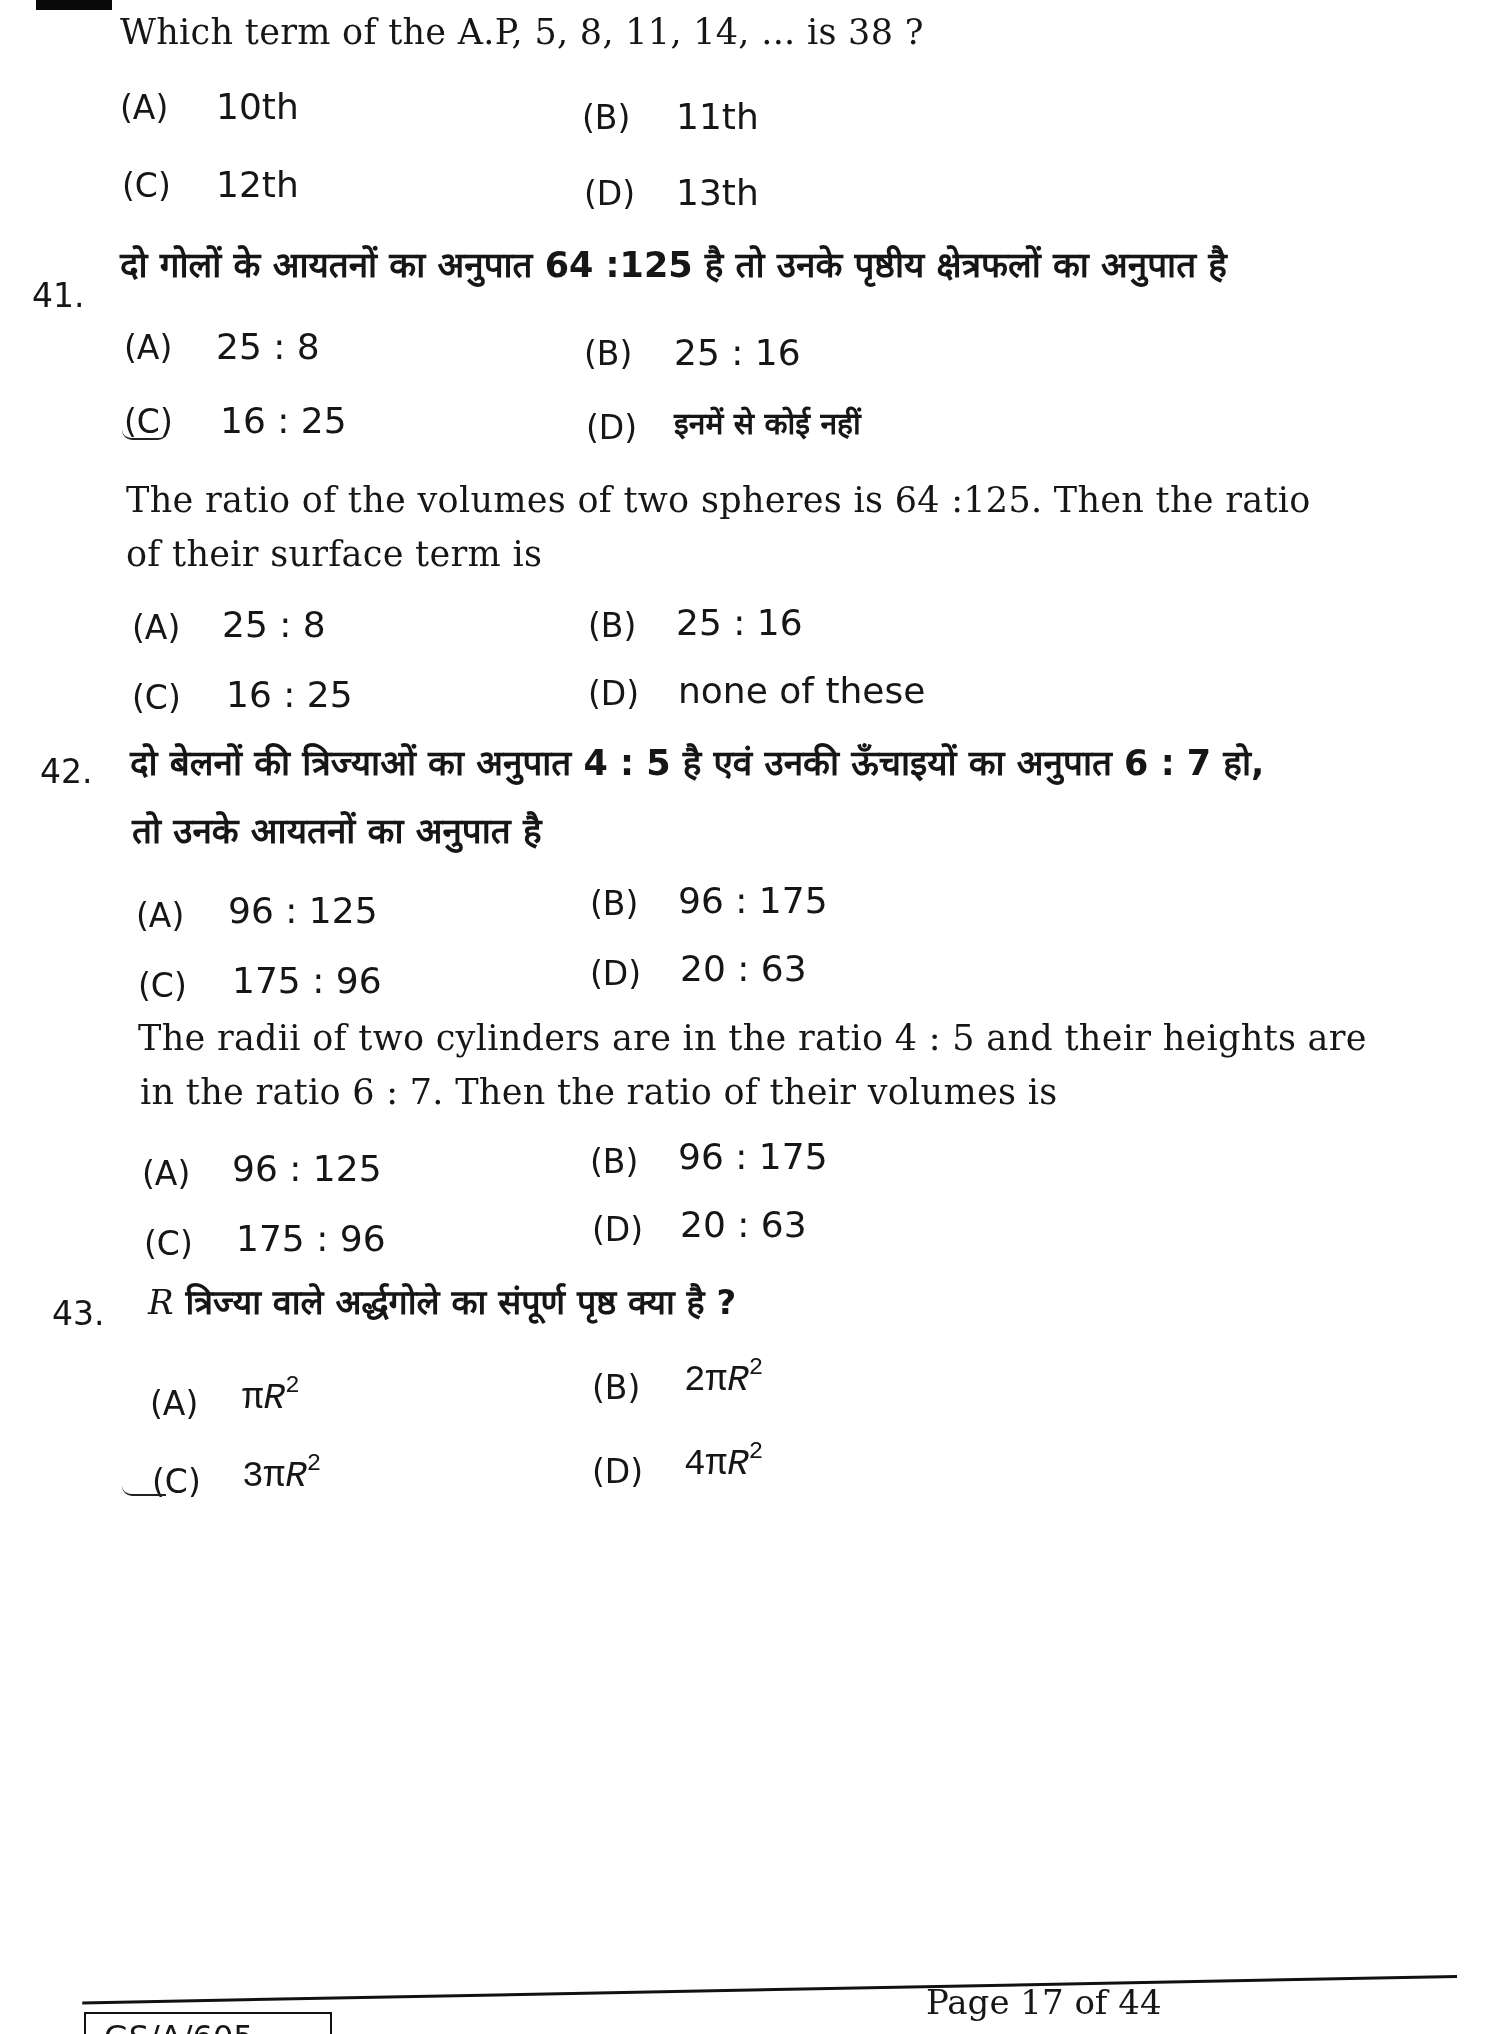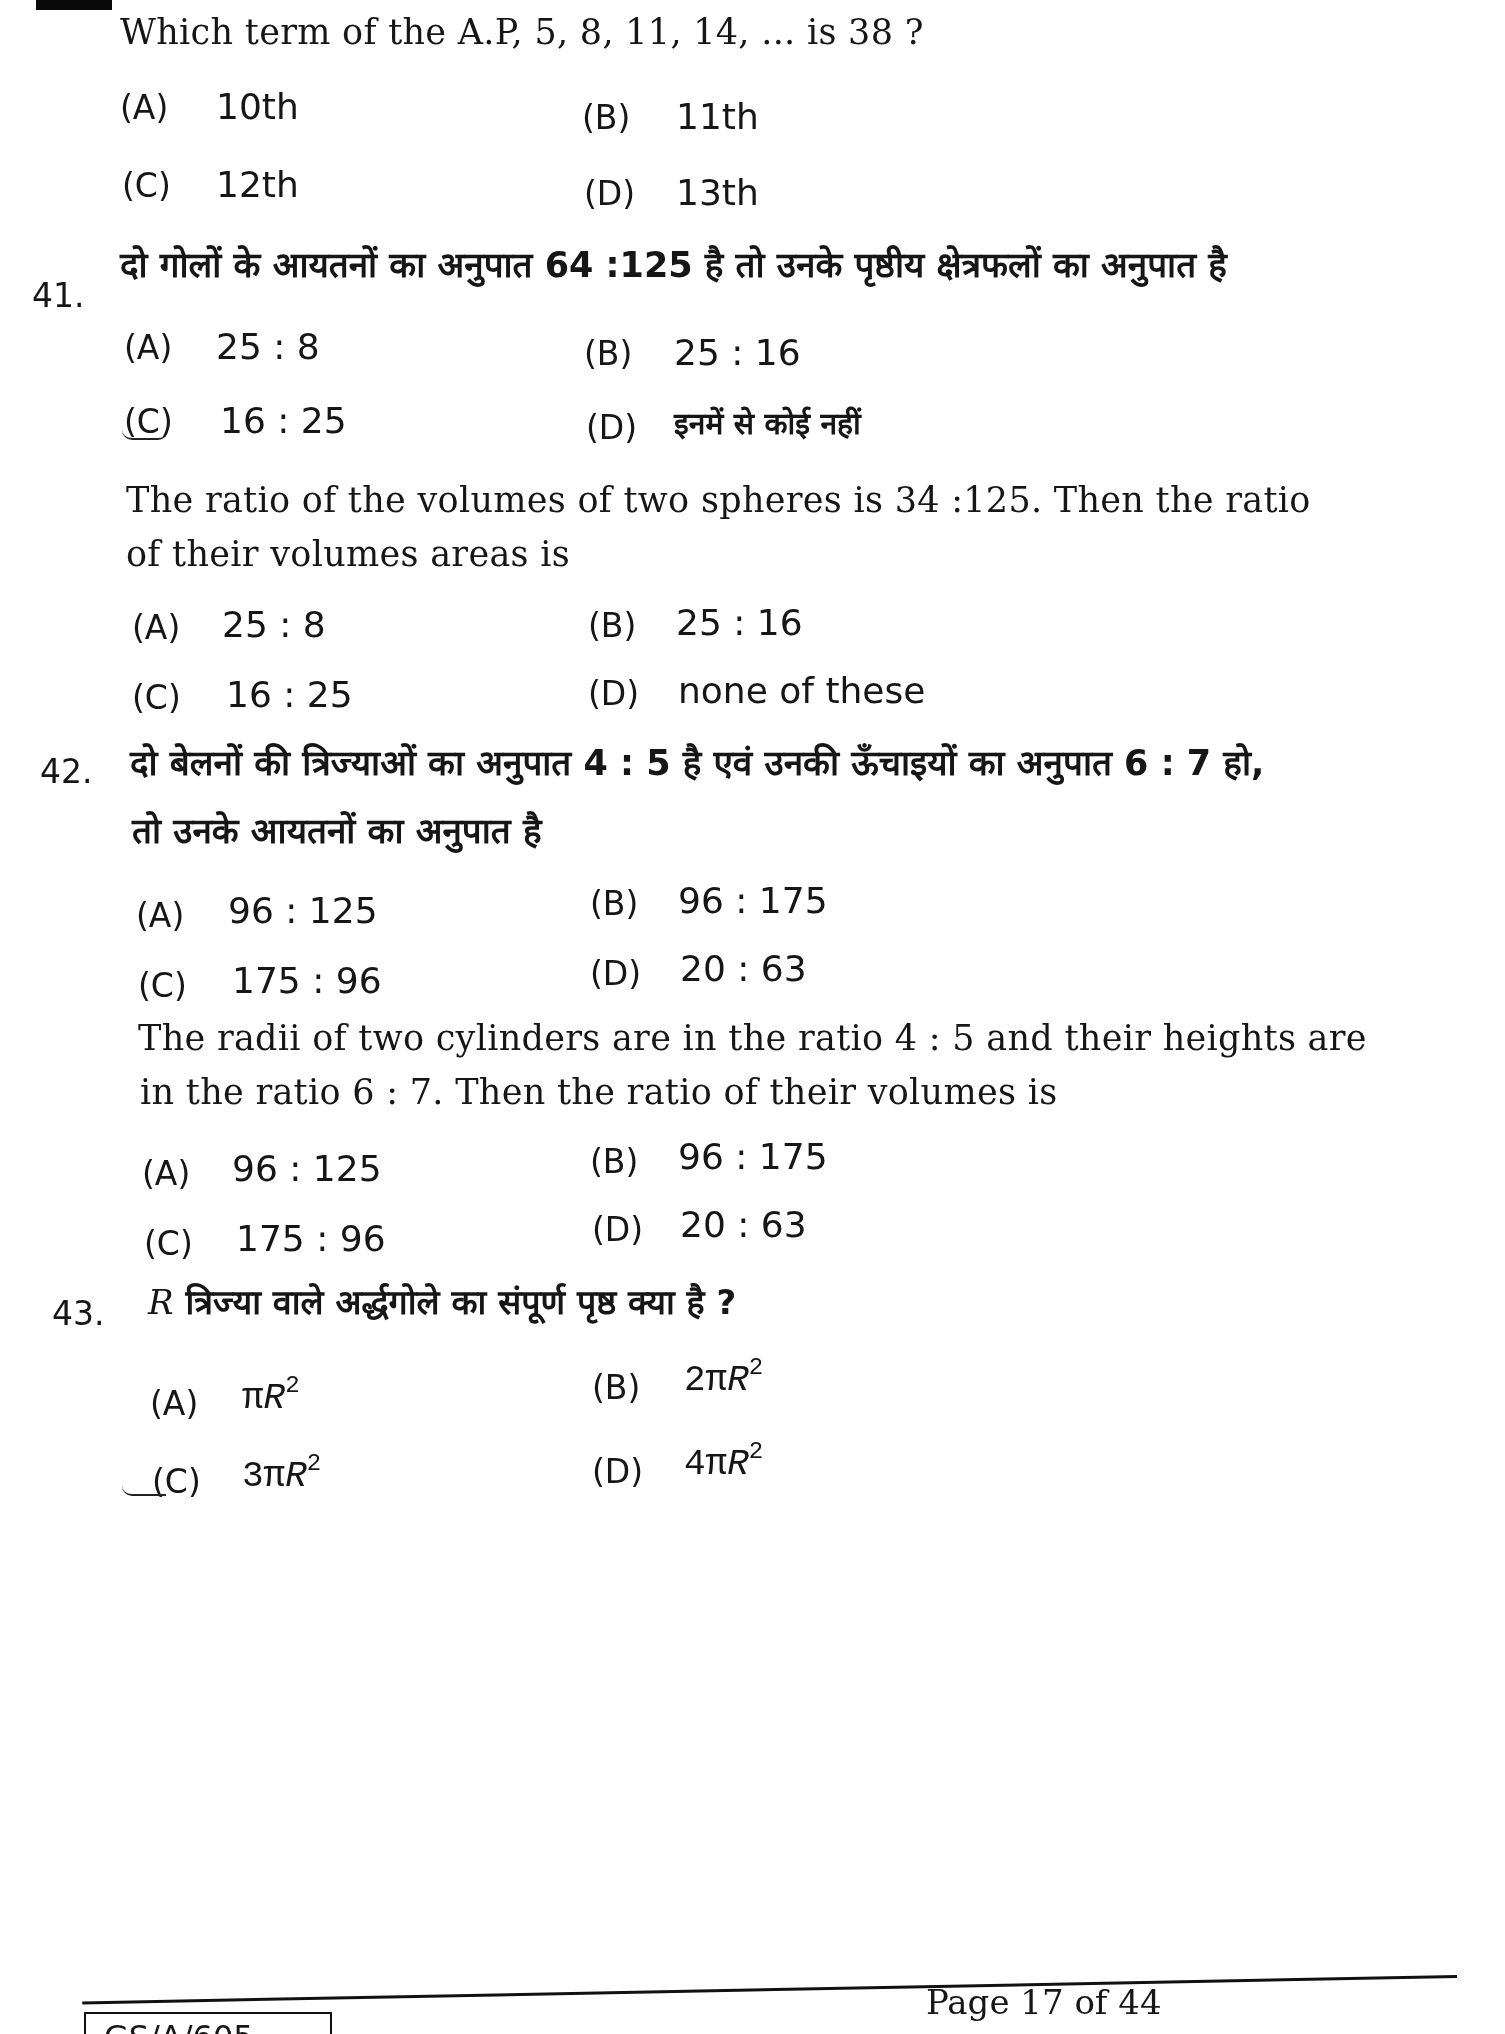--- a/index.html
+++ b/index.html
@@ -51,22 +51,22 @@
     <div class="abs lbl" style="left:124px; top:328px;">(A)</div>
     <div class="abs val" style="left:216px; top:326px;">25 : 8</div>
     <div class="abs lbl" style="left:584px; top:334px;">(B)</div>
     <div class="abs val" style="left:674px; top:332px;">25 : 16</div>
     <div class="abs lbl" style="left:124px; top:402px;">(C)</div>
     <div class="tick" style="left:122px; top:420px; width:46px; height:18px;"></div>
     <div class="abs val" style="left:220px; top:400px;">16 : 25</div>
     <div class="abs lbl" style="left:586px; top:408px;">(D)</div>
     <div class="abs val-hi" style="left:674px; top:402px;">इनमें से कोई नहीं</div>
 
-    <div class="abs en" style="left:126px; top:480px;">The ratio of the volumes of two spheres is 34 :125. Then the ratio</div>
-    <div class="abs en" style="left:126px; top:534px;">of their volumes areas is</div>
+    <div class="abs en" style="left:126px; top:480px;">The ratio of the volumes of two spheres is 64 :125. Then the ratio</div>
+    <div class="abs en" style="left:126px; top:534px;">of their surface term is</div>
 
     <div class="abs lbl" style="left:132px; top:608px;">(A)</div>
     <div class="abs val" style="left:222px; top:604px;">25 : 8</div>
     <div class="abs lbl" style="left:588px; top:606px;">(B)</div>
     <div class="abs val" style="left:676px; top:602px;">25 : 16</div>
     <div class="abs lbl" style="left:132px; top:678px;">(C)</div>
     <div class="abs val" style="left:226px; top:674px;">16 : 25</div>
     <div class="abs lbl" style="left:588px; top:674px;">(D)</div>
     <div class="abs val" style="left:678px; top:670px;">none of these</div>
   </section>

